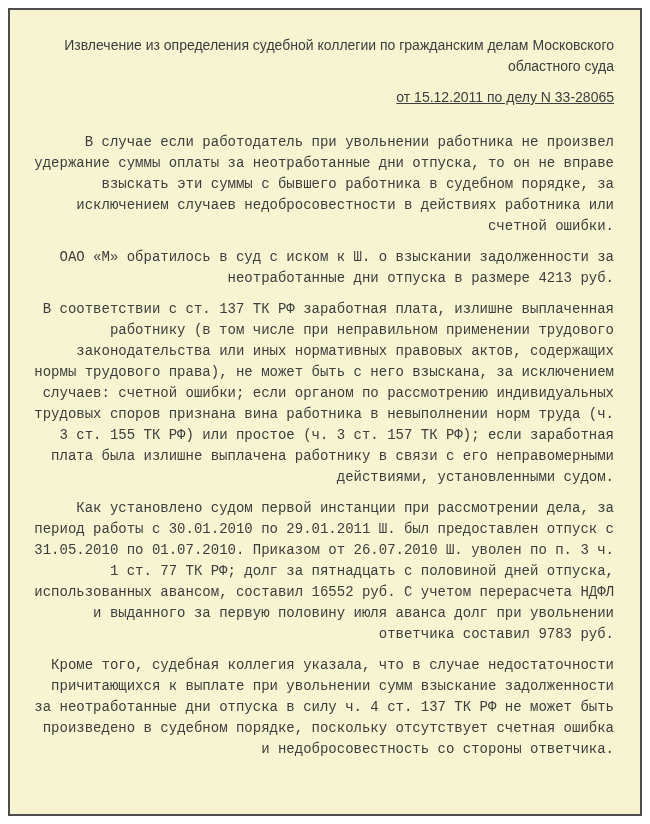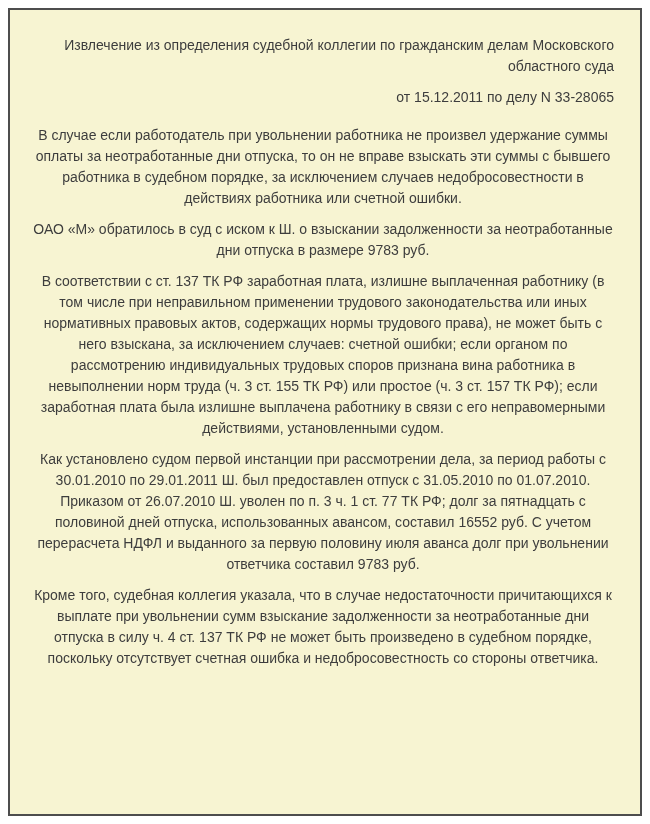--- a/index.html
+++ b/index.html
@@ -29,34 +29,36 @@
     font-size: 14px;
     line-height: 21px;
   }
   .doc-header {
     text-align: right;
   }
   .doc-title {
     margin-bottom: 10px;
   }
   .doc-case-line {
-    margin-bottom: 17px;
+    margin-bottom: 24px;
+    text-decoration: underline;
   }
   .doc-paragraph {
     margin-bottom: 10px;
-    text-align: center;
+    text-align: right;
+    font-family: Liberation Mono, monospace;
   }
 </style>
 </head>
 <body>
 
 <div class="doc-box">
   <div class="doc-header">
     <div class="doc-title">Извлечение из определения судебной коллегии по гражданским делам Московского областного суда</div>
     <div class="doc-case-line">от 15.12.2011 по делу N 33-28065</div>
   </div>
 
   <p class="doc-paragraph">В случае если работодатель при увольнении работника не произвел удержание суммы оплаты за неотработанные дни отпуска, то он не вправе взыскать эти суммы с бывшего работника в судебном порядке, за исключением случаев недобросовестности в действиях работника или счетной ошибки.</p>
-  <p class="doc-paragraph">ОАО «М» обратилось в суд с иском к Ш. о взыскании задолженности за неотработанные дни отпуска в размере 9783 руб.</p>
+  <p class="doc-paragraph">ОАО «М» обратилось в суд с иском к Ш. о взыскании задолженности за неотработанные дни отпуска в размере 4213 руб.</p>
   <p class="doc-paragraph">В соответствии с ст. 137 ТК РФ заработная плата, излишне выплаченная работнику (в том числе при неправильном применении трудового законодательства или иных нормативных правовых актов, содержащих нормы трудового права), не может быть с него взыскана, за исключением случаев: счетной ошибки; если органом по рассмотрению индивидуальных трудовых споров признана вина работника в невыполнении норм труда (ч. 3 ст. 155 ТК РФ) или простое (ч. 3 ст. 157 ТК РФ); если заработная плата была излишне выплачена работнику в связи с его неправомерными действиями, установленными судом.</p>
   <p class="doc-paragraph">Как установлено судом первой инстанции при рассмотрении дела, за период работы с 30.01.2010 по 29.01.2011 Ш. был предоставлен отпуск с 31.05.2010 по 01.07.2010. Приказом от 26.07.2010 Ш. уволен по п. 3 ч. 1 ст. 77 ТК РФ; долг за пятнадцать с половиной дней отпуска, использованных авансом, составил 16552 руб. С учетом перерасчета НДФЛ и выданного за первую половину июля аванса долг при увольнении ответчика составил 9783 руб.</p>
   <p class="doc-paragraph">Кроме того, судебная коллегия указала, что в случае недостаточности причитающихся к выплате при увольнении сумм взыскание задолженности за неотработанные дни отпуска в силу ч. 4 ст. 137 ТК РФ не может быть произведено в судебном порядке, поскольку отсутствует счетная ошибка и недобросовестность со стороны ответчика.</p>
 </div>
 
 </body></html>

